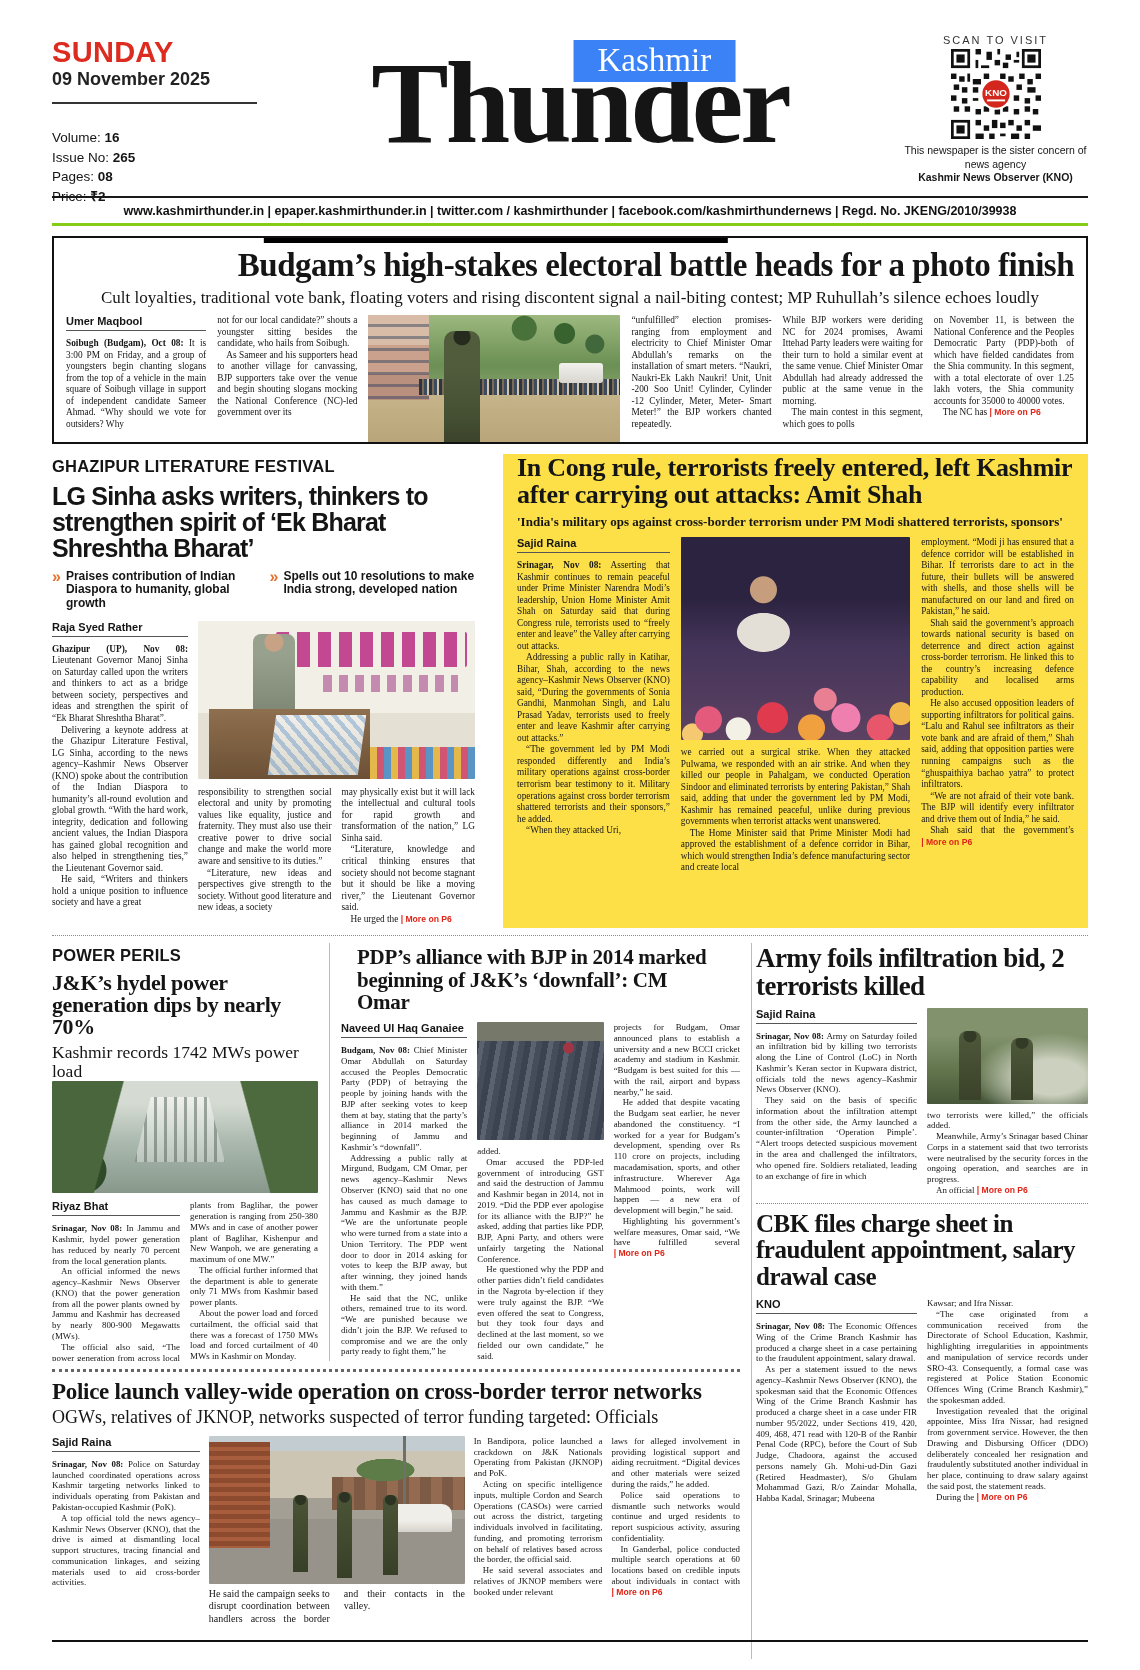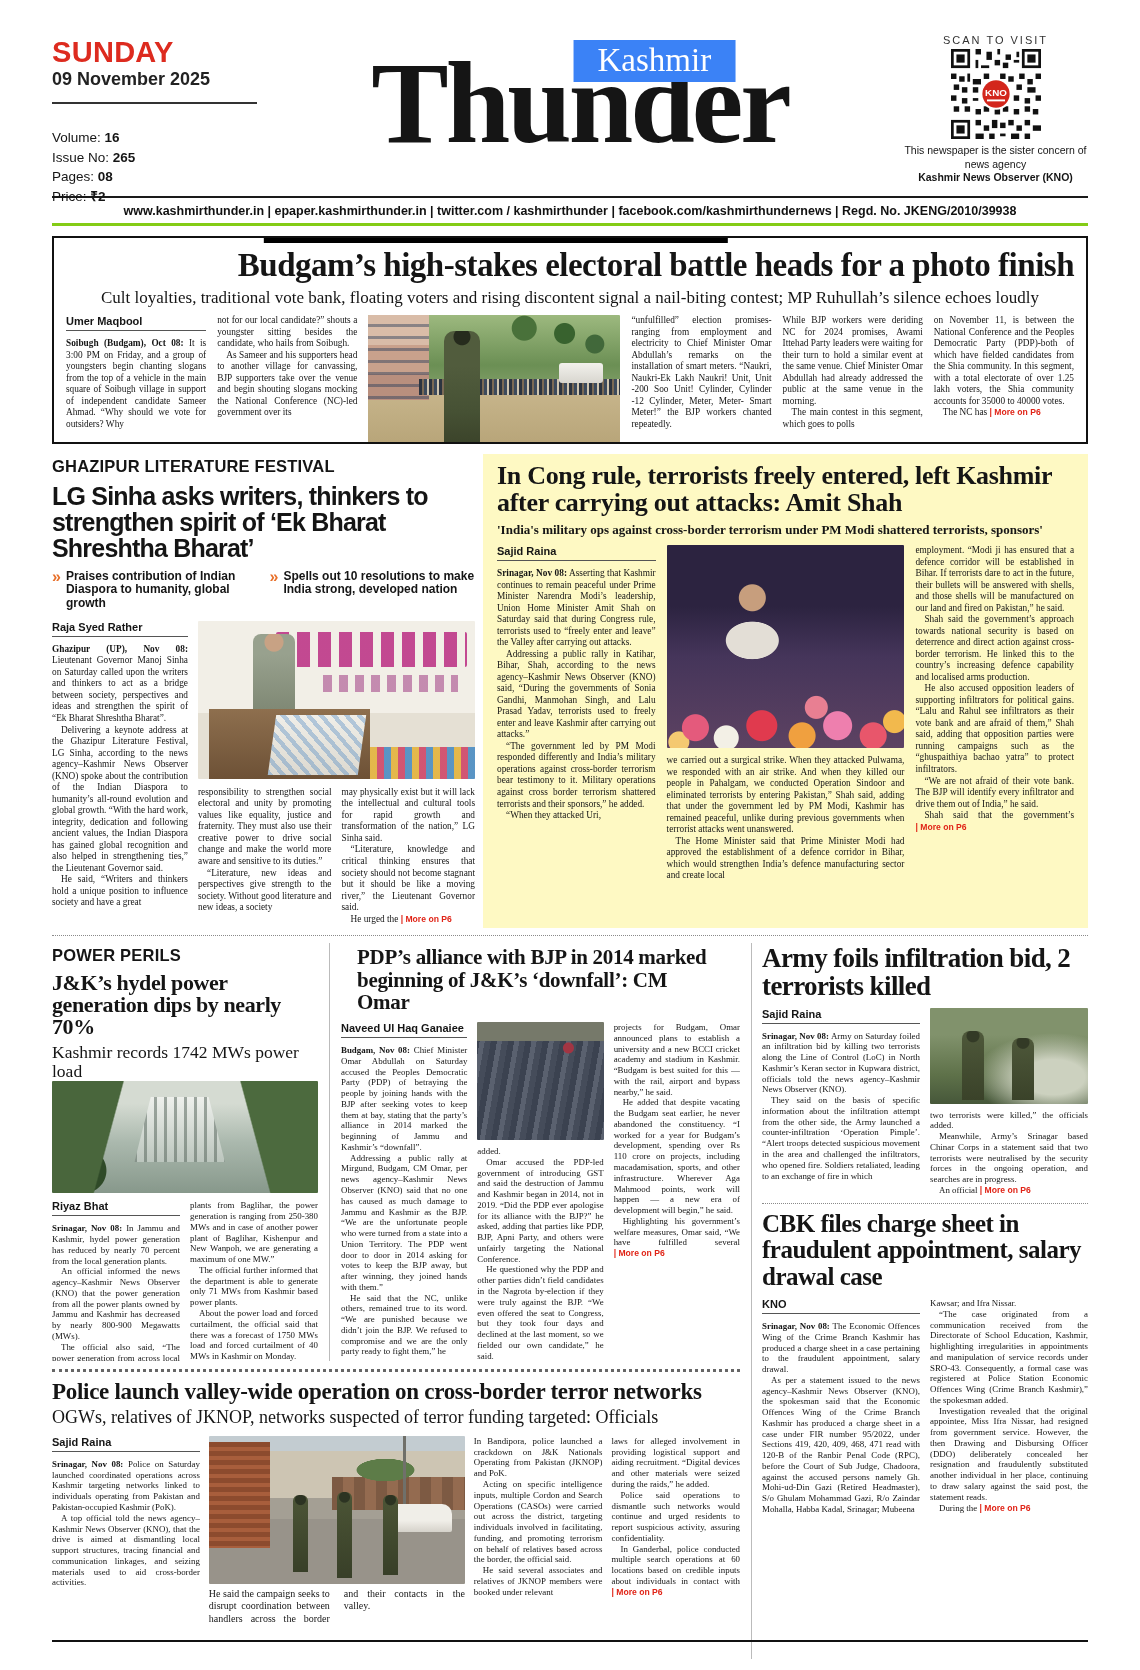--- a/index.html
+++ b/index.html
@@ -33,33 +33,33 @@
 .hsep{border-top:1px dotted #8a8a8a;margin:7px 0}
 .hsep.thick{border-top:3px dotted #666;margin:8px 0}
 
 .leadbox{border:2px solid #111;margin-top:10px;height:208px;overflow:hidden;padding:0 12px 6px}
 .lead-accent{width:46%;height:5px;background:#000;margin:0 auto 6px;transform:translateX(-16%)}
 .lead-h{font:700 33px/1.02 "Liberation Serif",serif;text-align:right;letter-spacing:-.5px}
 .lead-sub{font:400 17px/1.1 "Liberation Serif",serif;text-align:center;margin:6px 0 8px}
 .lead-cols{display:flex;gap:11px}
 .lead-cols .ph-lead{flex:0 0 252px;height:132px}
 
-.band2{display:flex;gap:8px;margin-top:10px;height:474px;overflow:hidden}
+.band2{display:flex;gap:28px;margin-top:10px;height:474px;overflow:hidden}
 .lit{width:423px;flex:none}
 .kicker{font:700 16.5px/1 "Liberation Sans",sans-serif;letter-spacing:.2px;margin:4px 0 8px}
 .lit-h{font:700 25px/1.04 "Liberation Sans",sans-serif;letter-spacing:-.8px;margin-bottom:9px}
 .bullets{display:flex;gap:12px;margin:4px 0 10px}
 .bullet{flex:1;display:flex;gap:5px;font:700 12px/1.15 "Liberation Sans",sans-serif}
 .chev{color:#e8702a;font-size:16px;line-height:.9;font-weight:800}
 .lit-body{display:flex;gap:10px}
 .lit-c1{width:136px;flex:none}
 .lit-right{flex:1;min-width:0}
 .ph-sinha{height:158px;margin-bottom:8px}
 .lit-row{display:flex;gap:10px}
-.cream{flex:1;min-width:0;background:#fef9c3;padding:8px 14px;overflow:hidden}
+.cream{flex:1;min-width:0;background:#fde047;padding:0 14px;overflow:hidden}
 .shah-h{font:700 26px/1.05 "Liberation Serif",serif;letter-spacing:-.3px}
 .shah-sub{font:700 13px/1.2 "Liberation Serif",serif;margin:5px 0 8px}
 .shah-cols{display:flex;gap:11px}
 .shah-mid{flex:1.5}
 .ph-shah{height:203px;margin-bottom:7px}
 
 .band3{display:flex;gap:11px;margin-top:2px;height:716px;overflow:hidden}
 .band3 .bp{font-size:8.9px;line-height:1.21}
 .b3-left{width:688px;flex:none}
 .b3-row{display:flex;gap:11px;height:418px;overflow:hidden}
@@ -73,21 +73,21 @@
 .pdp-h{font:700 21px/1.08 "Liberation Serif",serif;letter-spacing:-.3px;margin:3px 16px 8px}
 .pdp-cols{display:flex;gap:10px}
 .ph-pdp{height:118px;margin-bottom:6px}
 .police-h{font:700 23px/1.05 "Liberation Serif",serif;letter-spacing:-.3px;white-space:nowrap}
 .police-sub{font:400 18px/1.1 "Liberation Serif",serif;margin:4px 0 8px}
 .police-cols{display:flex;gap:9px}
 .police-c1{flex:1.15}
 .police-phcol{flex:0 0 256px}
 .ph-police{height:148px}
 .pcap{font:400 10px/1.25 "Liberation Serif",serif;columns:2;column-gap:14px;margin-top:4px;text-align:justify}
-.b3-right{flex:1;min-width:0;border-left:1px solid #bbb;padding-left:10px}
+.b3-right{flex:1;min-width:0;border-left:1px solid #bbb;padding-left:4px}
 .army-h{font:700 27px/1.03 "Liberation Serif",serif;letter-spacing:-.6px;margin:2px 0 7px}
 .army-cols{display:flex;gap:10px}
 .ph-army{height:96px;margin-bottom:6px}
 .cbk-h{font:700 25px/1.07 "Liberation Serif",serif;letter-spacing:-.5px;margin:2px 0 7px}
 .cbk-cols{display:flex;gap:10px}
 .bottomline{position:absolute;left:52px;right:52px;bottom:28px;border-top:2px solid #111}
 
 .ph-lead{background:radial-gradient(circle at 78% 14%,#38622e 0 10px,transparent 11px),radial-gradient(circle at 62% 10%,#49713a 0 12px,transparent 13px),radial-gradient(circle at 90% 22%,#41683a 0 9px,transparent 10px),linear-gradient(180deg,#9db97f 0%,#6b8f54 38%,#7a9a62 50%,#c6b48a 60%,#b7a478 100%)}
 .ph-lead .bld{position:absolute;left:0;top:0;width:24%;height:64%;background:repeating-linear-gradient(180deg,transparent 0 9px,rgba(40,60,90,.45) 9px 12px),linear-gradient(180deg,#d9bca8 0 35%,#c9a18c 35% 70%,#b98f7e 70%)}
 .ph-lead .crowd{position:absolute;left:20%;right:0;top:48%;height:16px;background:repeating-linear-gradient(90deg,#2c3440 0 3px,#7b6a55 3px 5px,#3c4a5c 5px 8px,#cfc4ae 8px 10px)}

